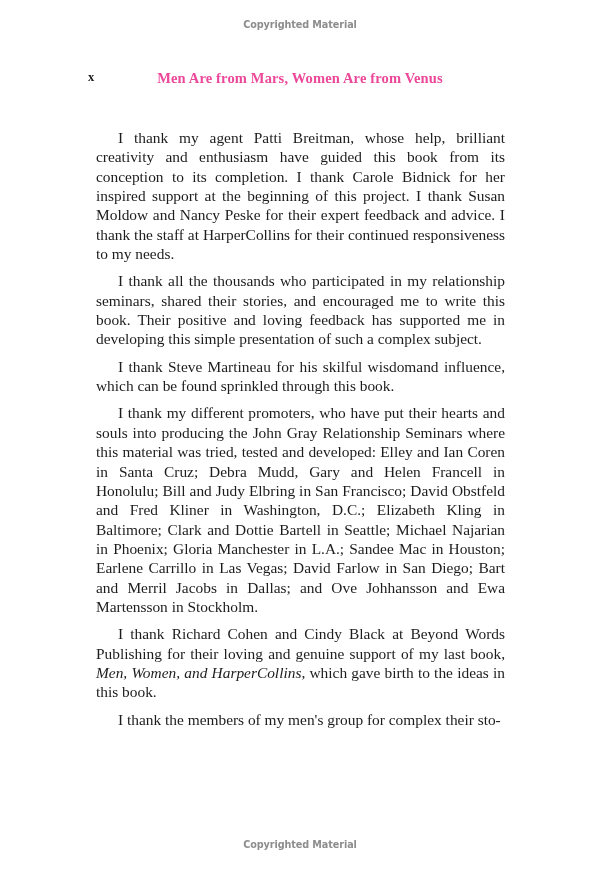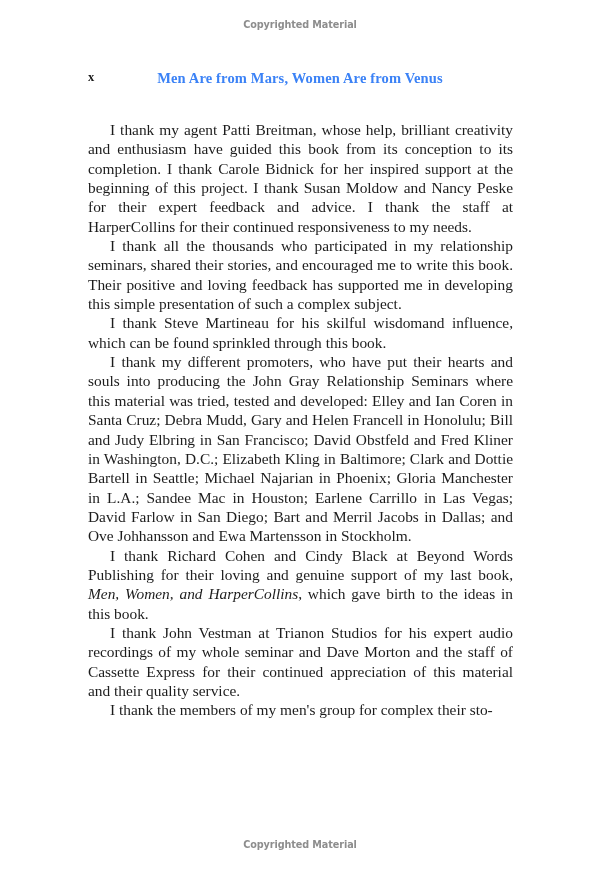--- a/index.html
+++ b/index.html
@@ -57,32 +57,32 @@
   }
   .head-title {
     position: absolute;
     left: 0;
     right: 0;
     top: 0;
     text-align: center;
     font-size: 14.5px;
     font-weight: 600;
     letter-spacing: 0.15px;
-    color: #3b82f6;
+    color: #ec4899;
   }
 
   
   .textblock {
     position: absolute;
     left: 88px;
     top: 120px;
     width: 425px;
   }
   .para {
-    margin: 0;
+    margin: 8px;
     font-size: 15.4px;
     line-height: 19.35px;
     text-align: justify;
     text-justify: inter-word;
     text-indent: 22px;
     color: #1c1c1c;
     hyphens: none;
   }
   .para.last-line-natural {
     text-align-last: left;
@@ -109,21 +109,20 @@
 
     <p class="para">I thank all the thousands who participated in my relationship seminars, shared their stories, and encouraged me to write this book. Their positive and loving feedback has supported me in developing this simple presentation of such a complex subject.</p>
 
 
     <p class="para">I thank Steve Martineau for his skilful wisdomand influence, which can be found sprinkled through this book.</p>
 
     <p class="para">I thank my different promoters, who have put their hearts and souls into producing the John Gray Relationship Seminars where this material was tried, tested and developed: Elley and Ian Coren in Santa Cruz; Debra Mudd, Gary and Helen Francell in Honolulu; Bill and Judy Elbring in San Francisco; David Obstfeld and Fred Kliner in Washington, D.C.; Elizabeth Kling in Baltimore; Clark and Dottie Bartell in Seattle; Michael Najarian in Phoenix; Gloria Manchester in L.A.; Sandee Mac in Houston; Earlene Carrillo in Las Vegas; David Farlow in San Diego; Bart and Merril Jacobs in Dallas; and Ove Johhansson and Ewa Martensson in Stockholm.</p>
 
     <p class="para"><span>I thank Richard Cohen and Cindy Black at Beyond Words Publishing for their loving and genuine support of my last book, </span><i>Men, Women, and HarperCollins</i><span>, which gave birth to the ideas in this book.</span></p>
 
-    <p class="para">I thank John Vestman at Trianon Studios for his expert audio recordings of my whole seminar and Dave Morton and the staff of Cassette Express for their continued appreciation of this material and their quality service.</p>
 
     <p class="para last-line-natural">I thank the members of my men's group for complex their sto-</p>
 
   </div>
 
   <div class="watermark watermark-bottom">Copyrighted Material</div>
 
 </div>
 
 </body></html>

